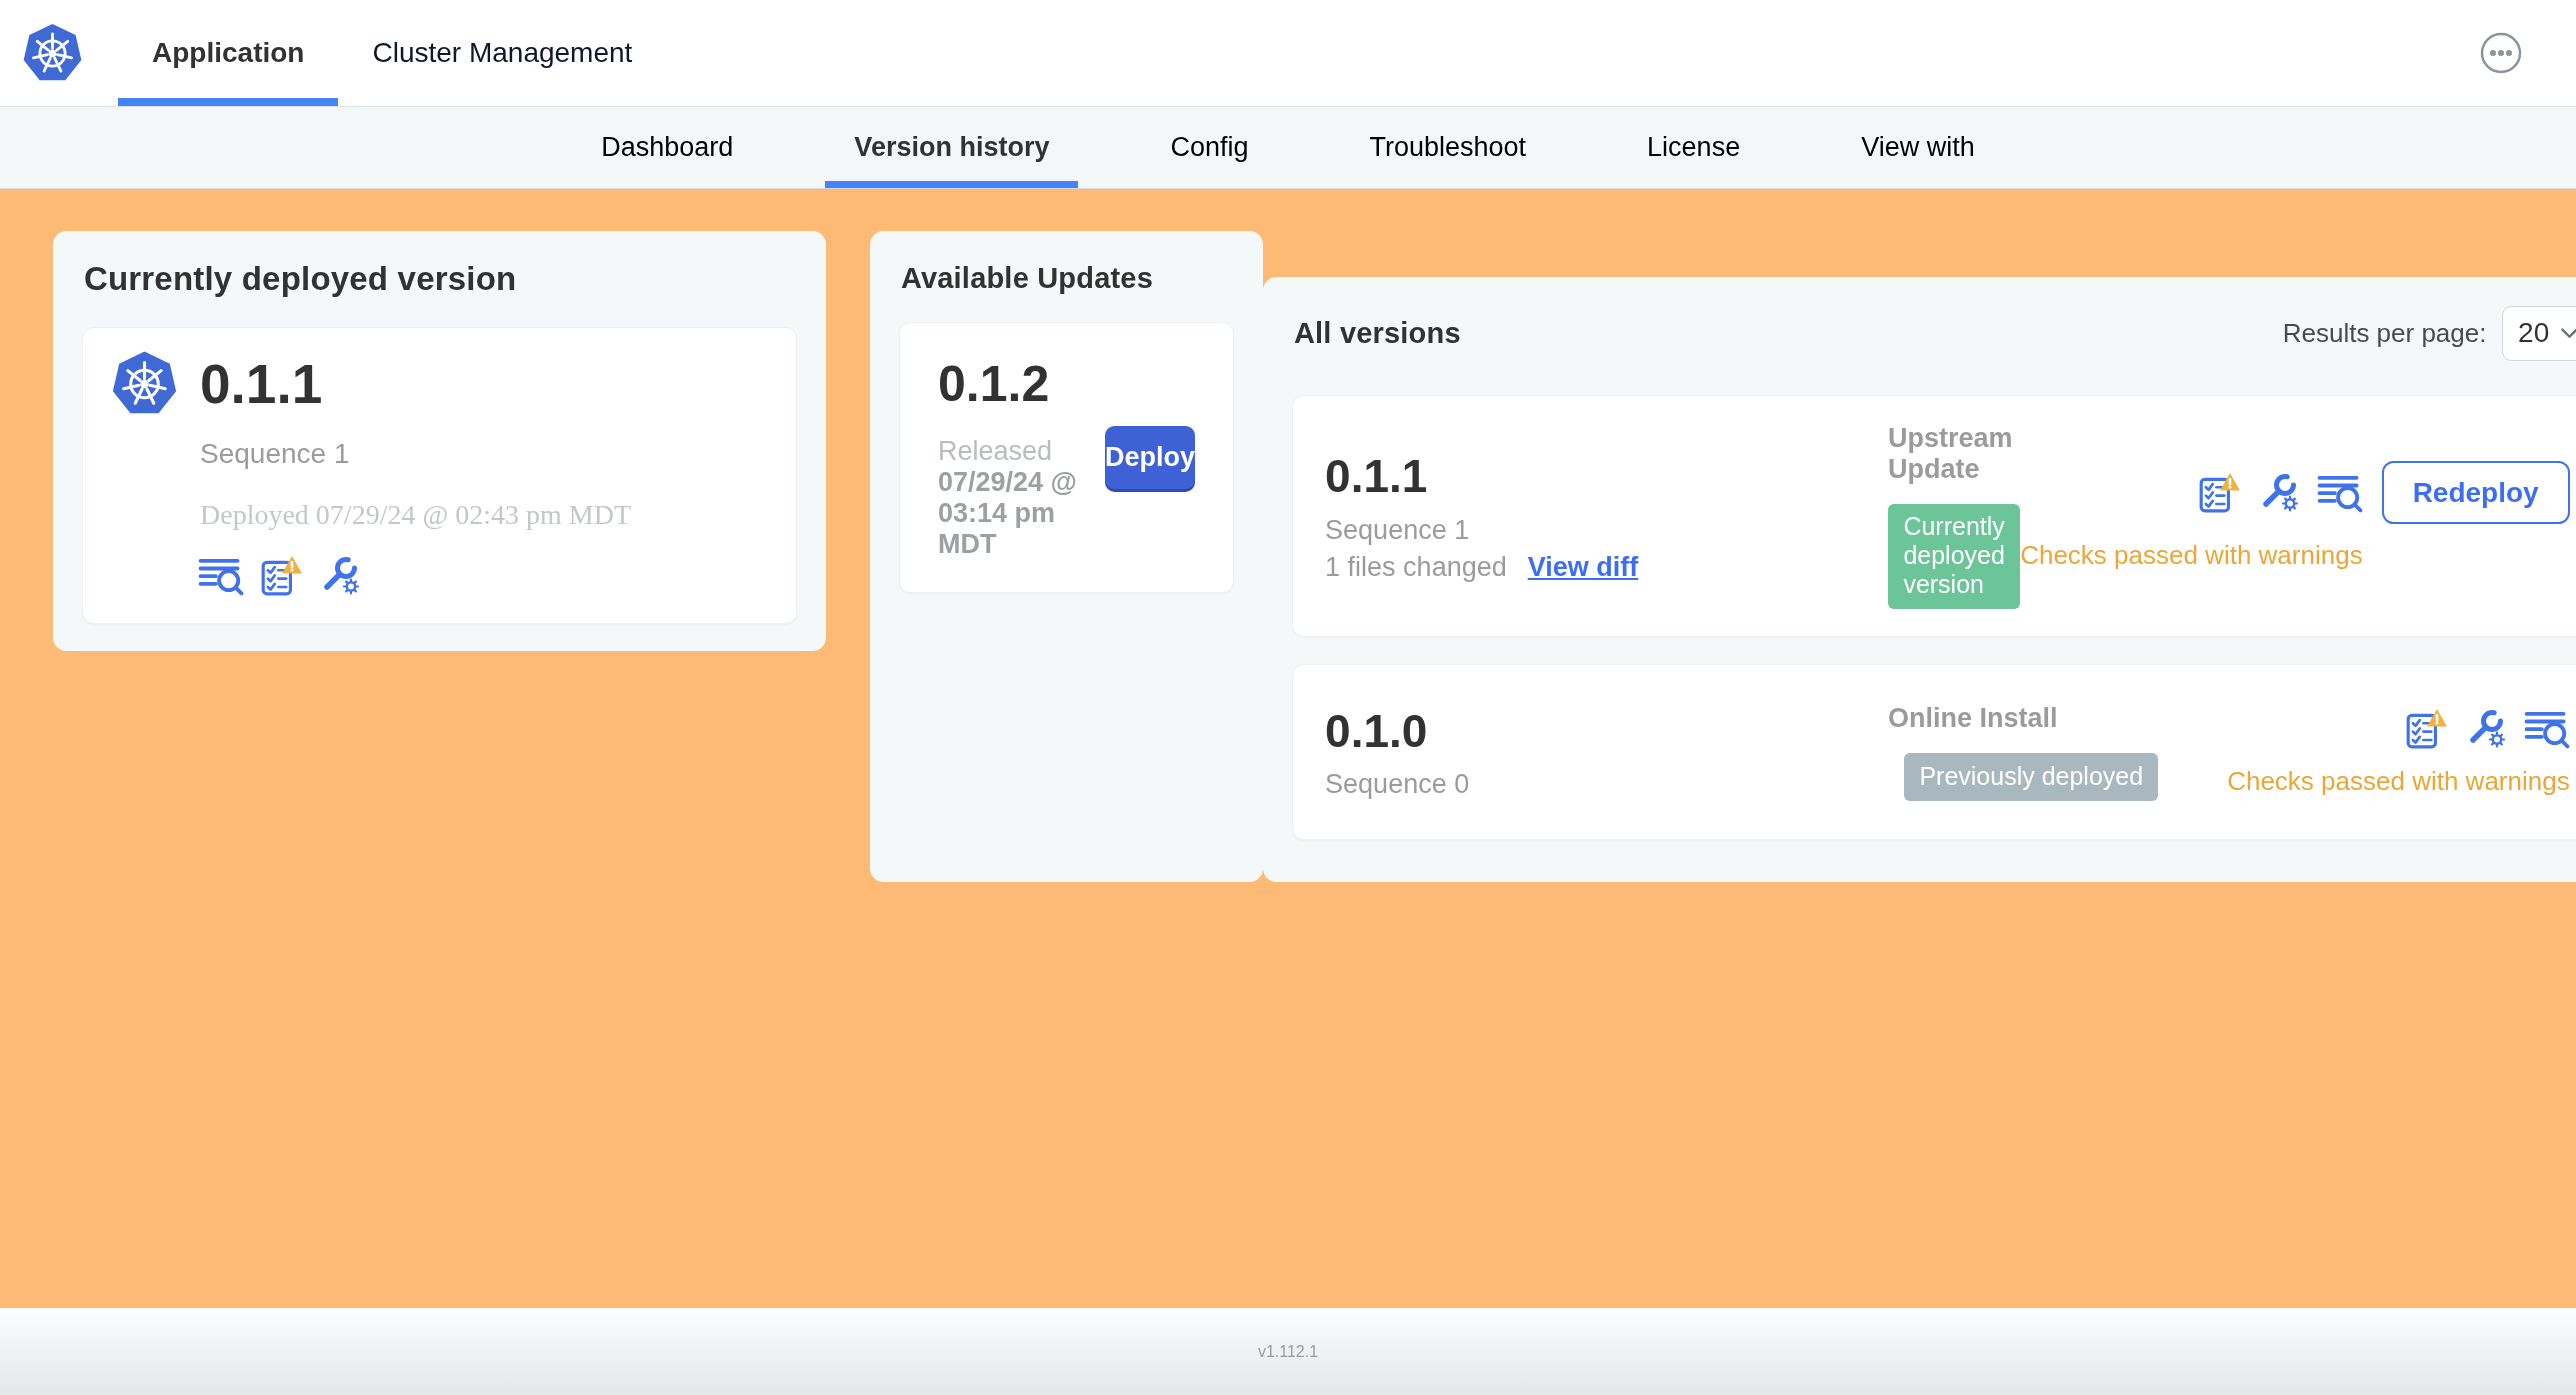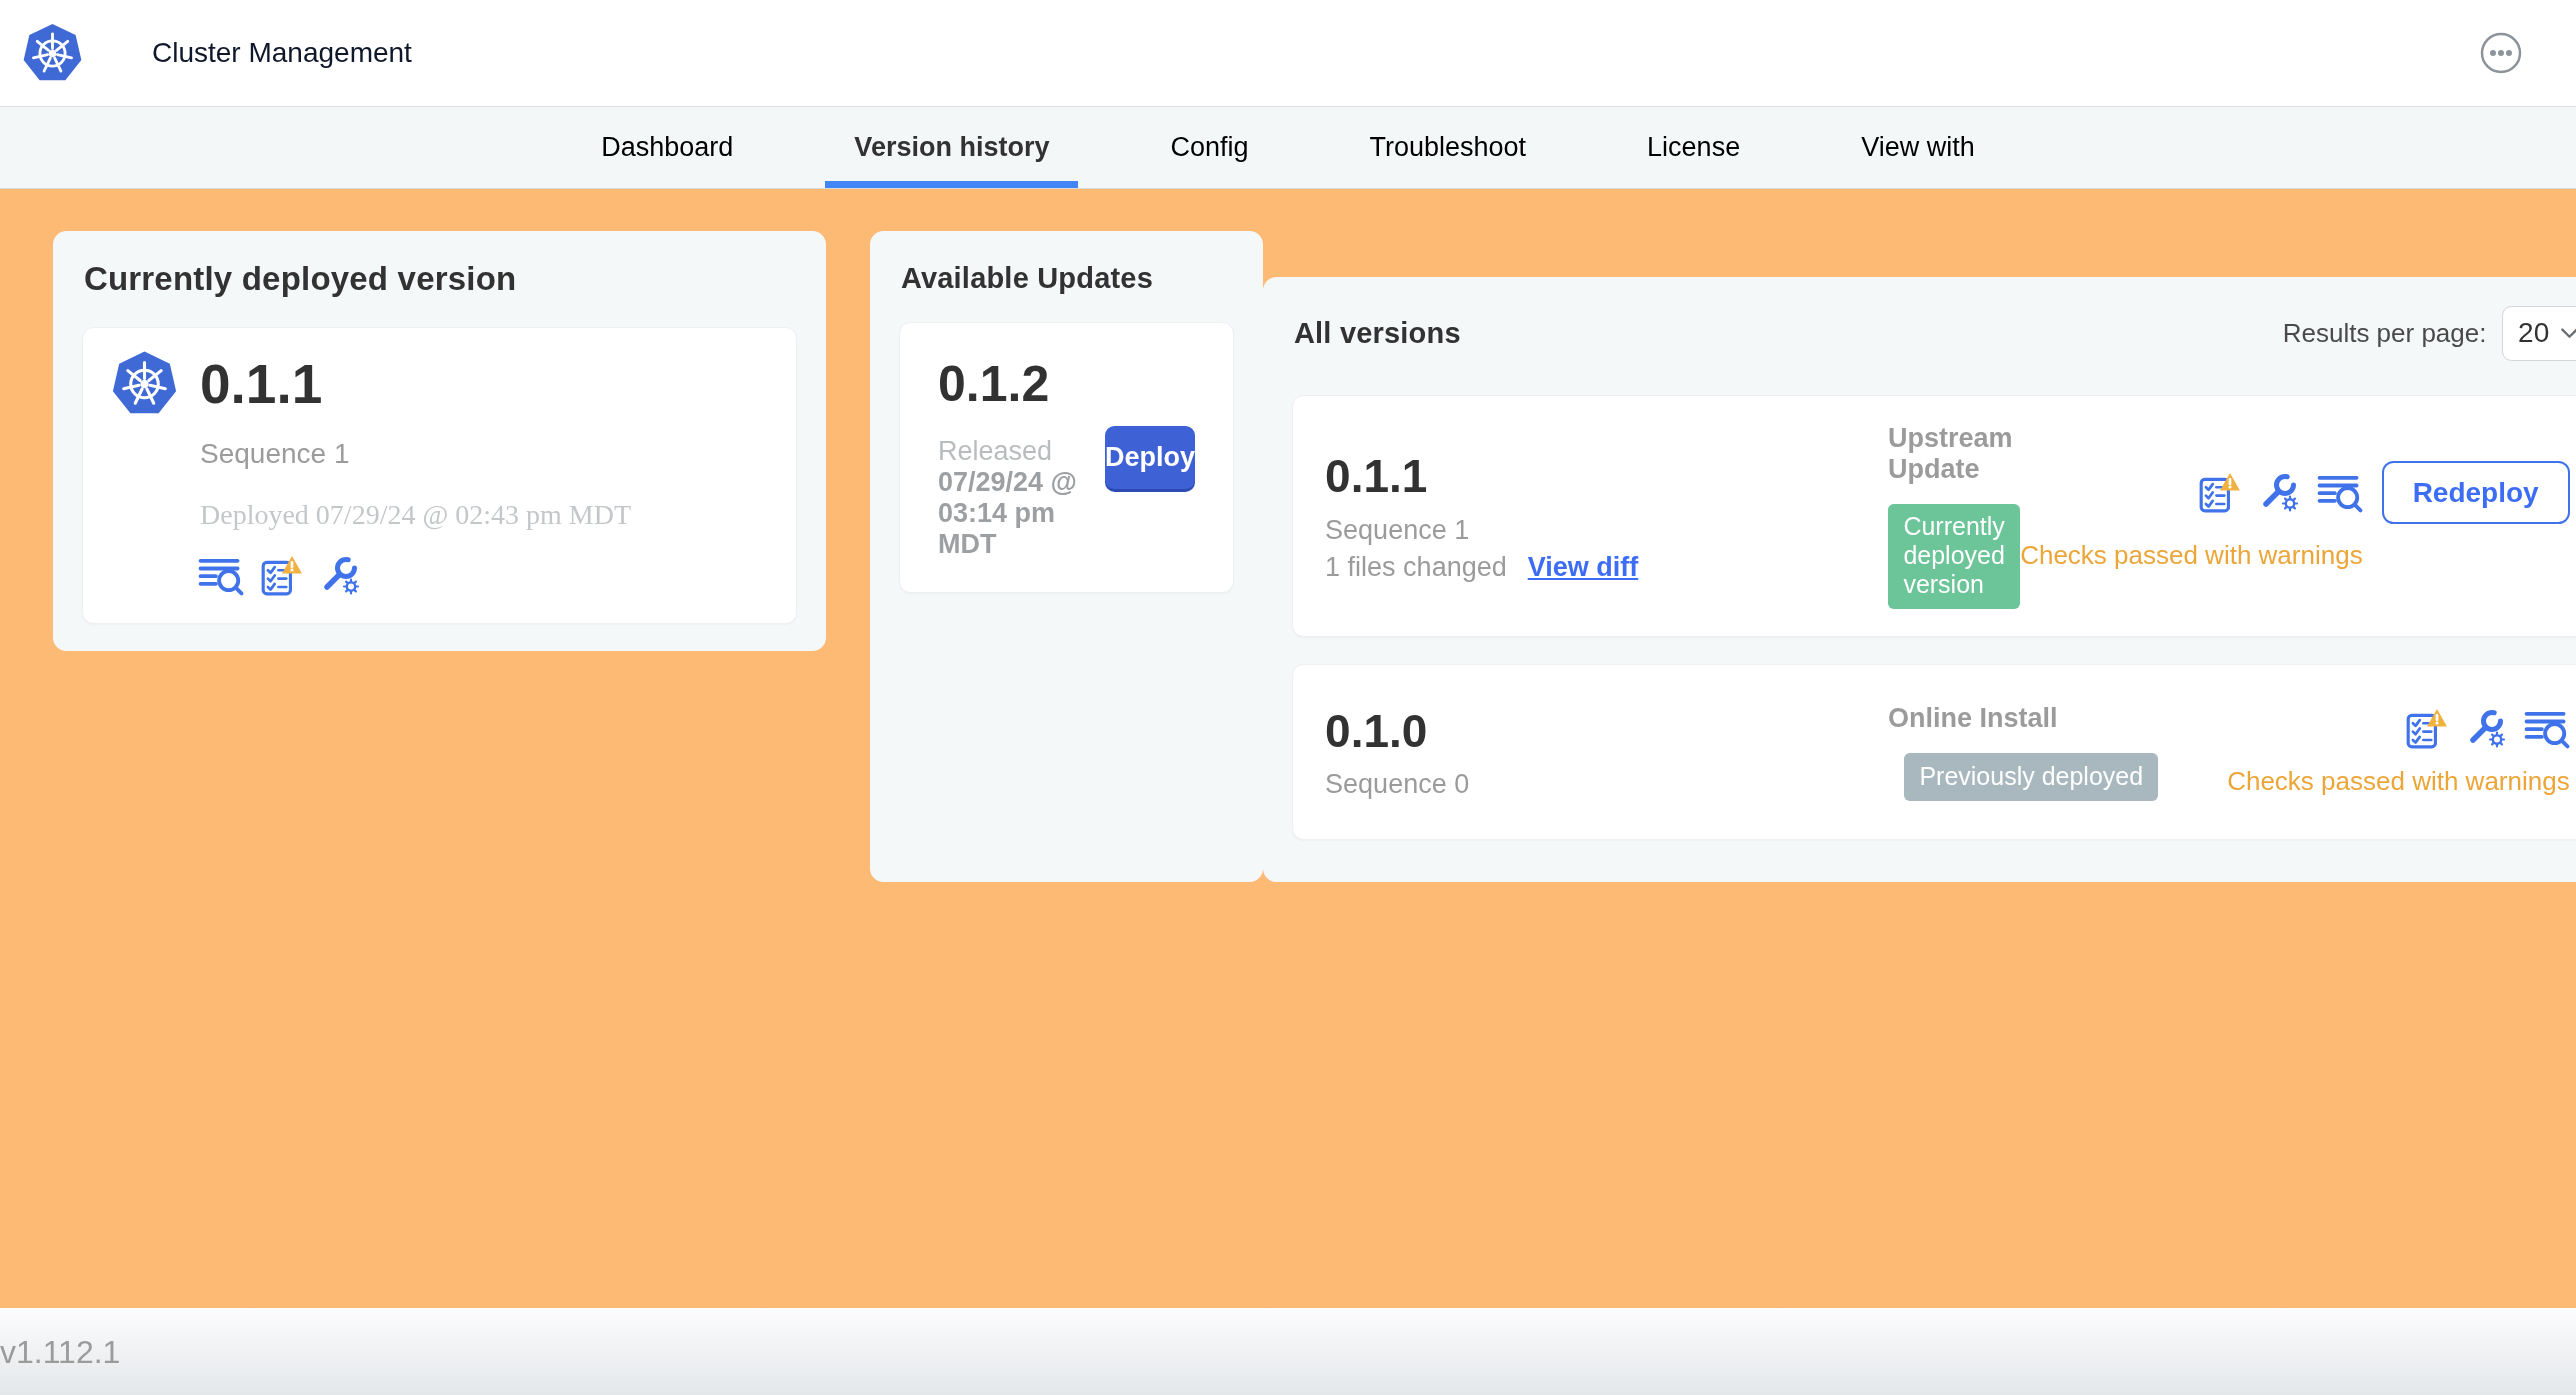--- a/index.html
+++ b/index.html
@@ -68,21 +68,21 @@
   .row-source { font-size:27px; font-weight:600; color:#9b9b9b; }
   .badge { display:inline-block; margin-top:19px; padding:8.6px 15.3px 9.5px 15.3px; border-radius:5.7px; font-size:25px; color:#fff; }
   .badge-green { background:#6cc499; }
   .badge-gray { background:#a9b8be;margin-left:16px; }
   .vrow-right { display:grid; grid-template-columns:auto auto; column-gap:19px; row-gap:15.3px; align-items:center; }
   .row-icons { grid-row:1; grid-column:1; display:flex; align-items:center; gap:17px; justify-self:end; }
   .btn-outline { grid-row:1; grid-column:2; height:63px; padding:0 29px; background:#fff; border:2.9px solid #4073ea; border-radius:11.5px; color:#3e6df5; font-size:28px; font-weight:700; font-family:inherit; cursor:pointer; }
   .row-warning { grid-row:2; grid-column:1; justify-self:end; white-space:nowrap; font-size:26px; font-weight:500; color:#eca537; cursor:pointer; }
 
   
-  .footer { height:88px; flex:none; background:linear-gradient(180deg,#fdfdfe 0%,#eef0f2 55%,#e4e7ea 100%); display:flex; align-items:center; font-size:32px; color:#9b9b9b; }
+  .footer { height:88px; flex:none; background:linear-gradient(180deg,#fdfdfe 0%,#eef0f2 55%,#e4e7ea 100%); display:flex; align-items:center; justify-content:center; font-size:16px; color:#9b9b9b; }
 
   .sprite { position:absolute; width:0; height:0; overflow:hidden; }
 </style>
 </head>
 <body>
 
 <svg class="sprite" xmlns="http://www.w3.org/2000/svg">
   <symbol id="i-k8s" viewBox="0 0 100 100">
     <polygon points="50,3 86.7,20.7 95.8,60.5 70.4,92.3 29.6,92.3 4.2,60.5 13.3,20.7" fill="#3f6ad6"></polygon>
     <g stroke="#fff" stroke-width="4.5" stroke-linecap="round" fill="none">
@@ -136,20 +136,21 @@
 
 <div class="page">
 
   <header class="topnav">
     <span class="brand">
       <svg width="63" height="67" viewBox="0 0 100 100">
           <use href="#i-k8s"></use>
         </svg>
     </span>
     <nav class="apptabs">
+      <div class="apptab active">Application</div>
       <div class="apptab">Cluster Management</div>
     </nav>
     <span class="topmenu">
       <svg width="44" height="44" viewBox="0 0 44 44">
           <use href="#i-dots"></use>
         </svg>
     </span>
   </header>
 
   <nav class="subnav">

